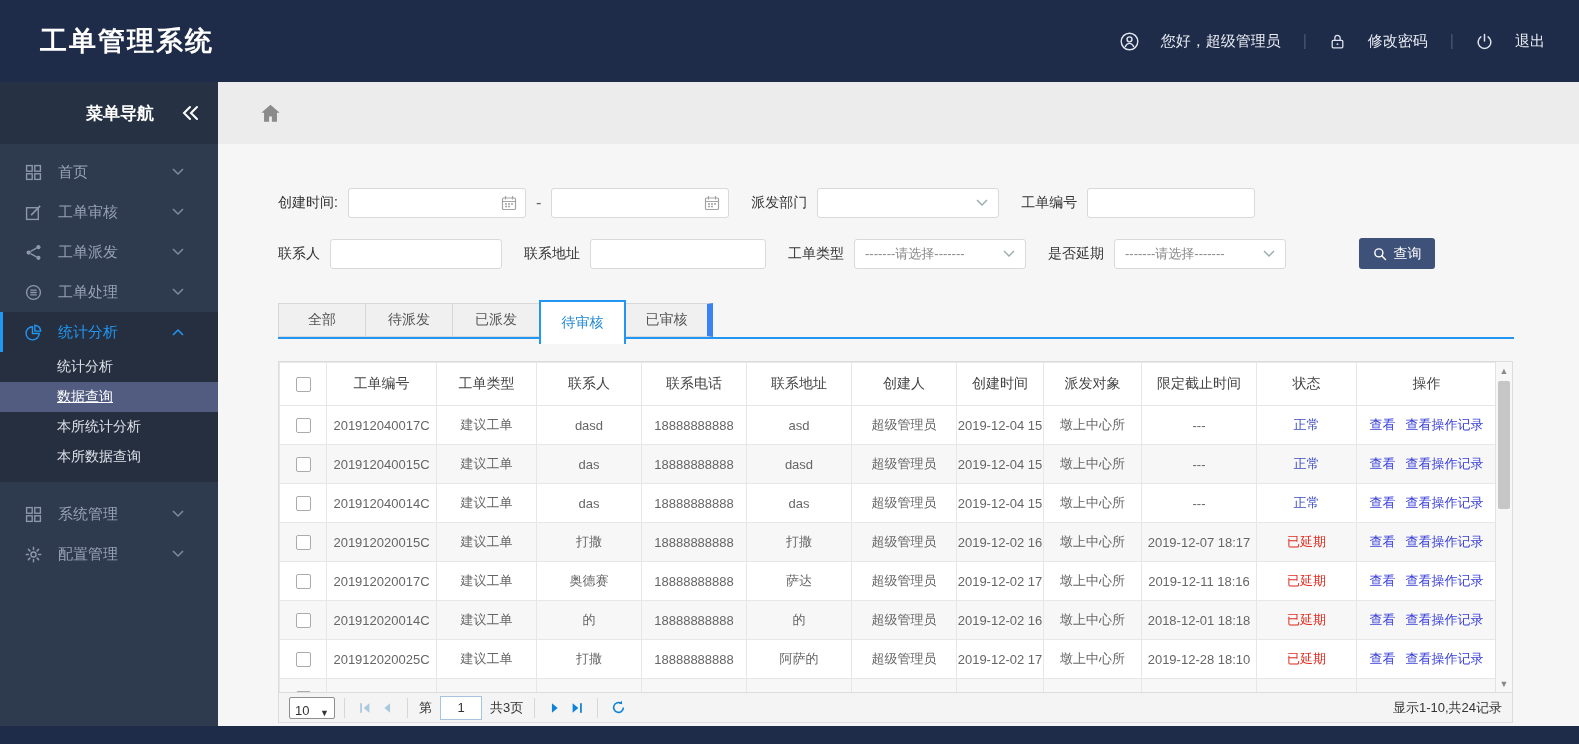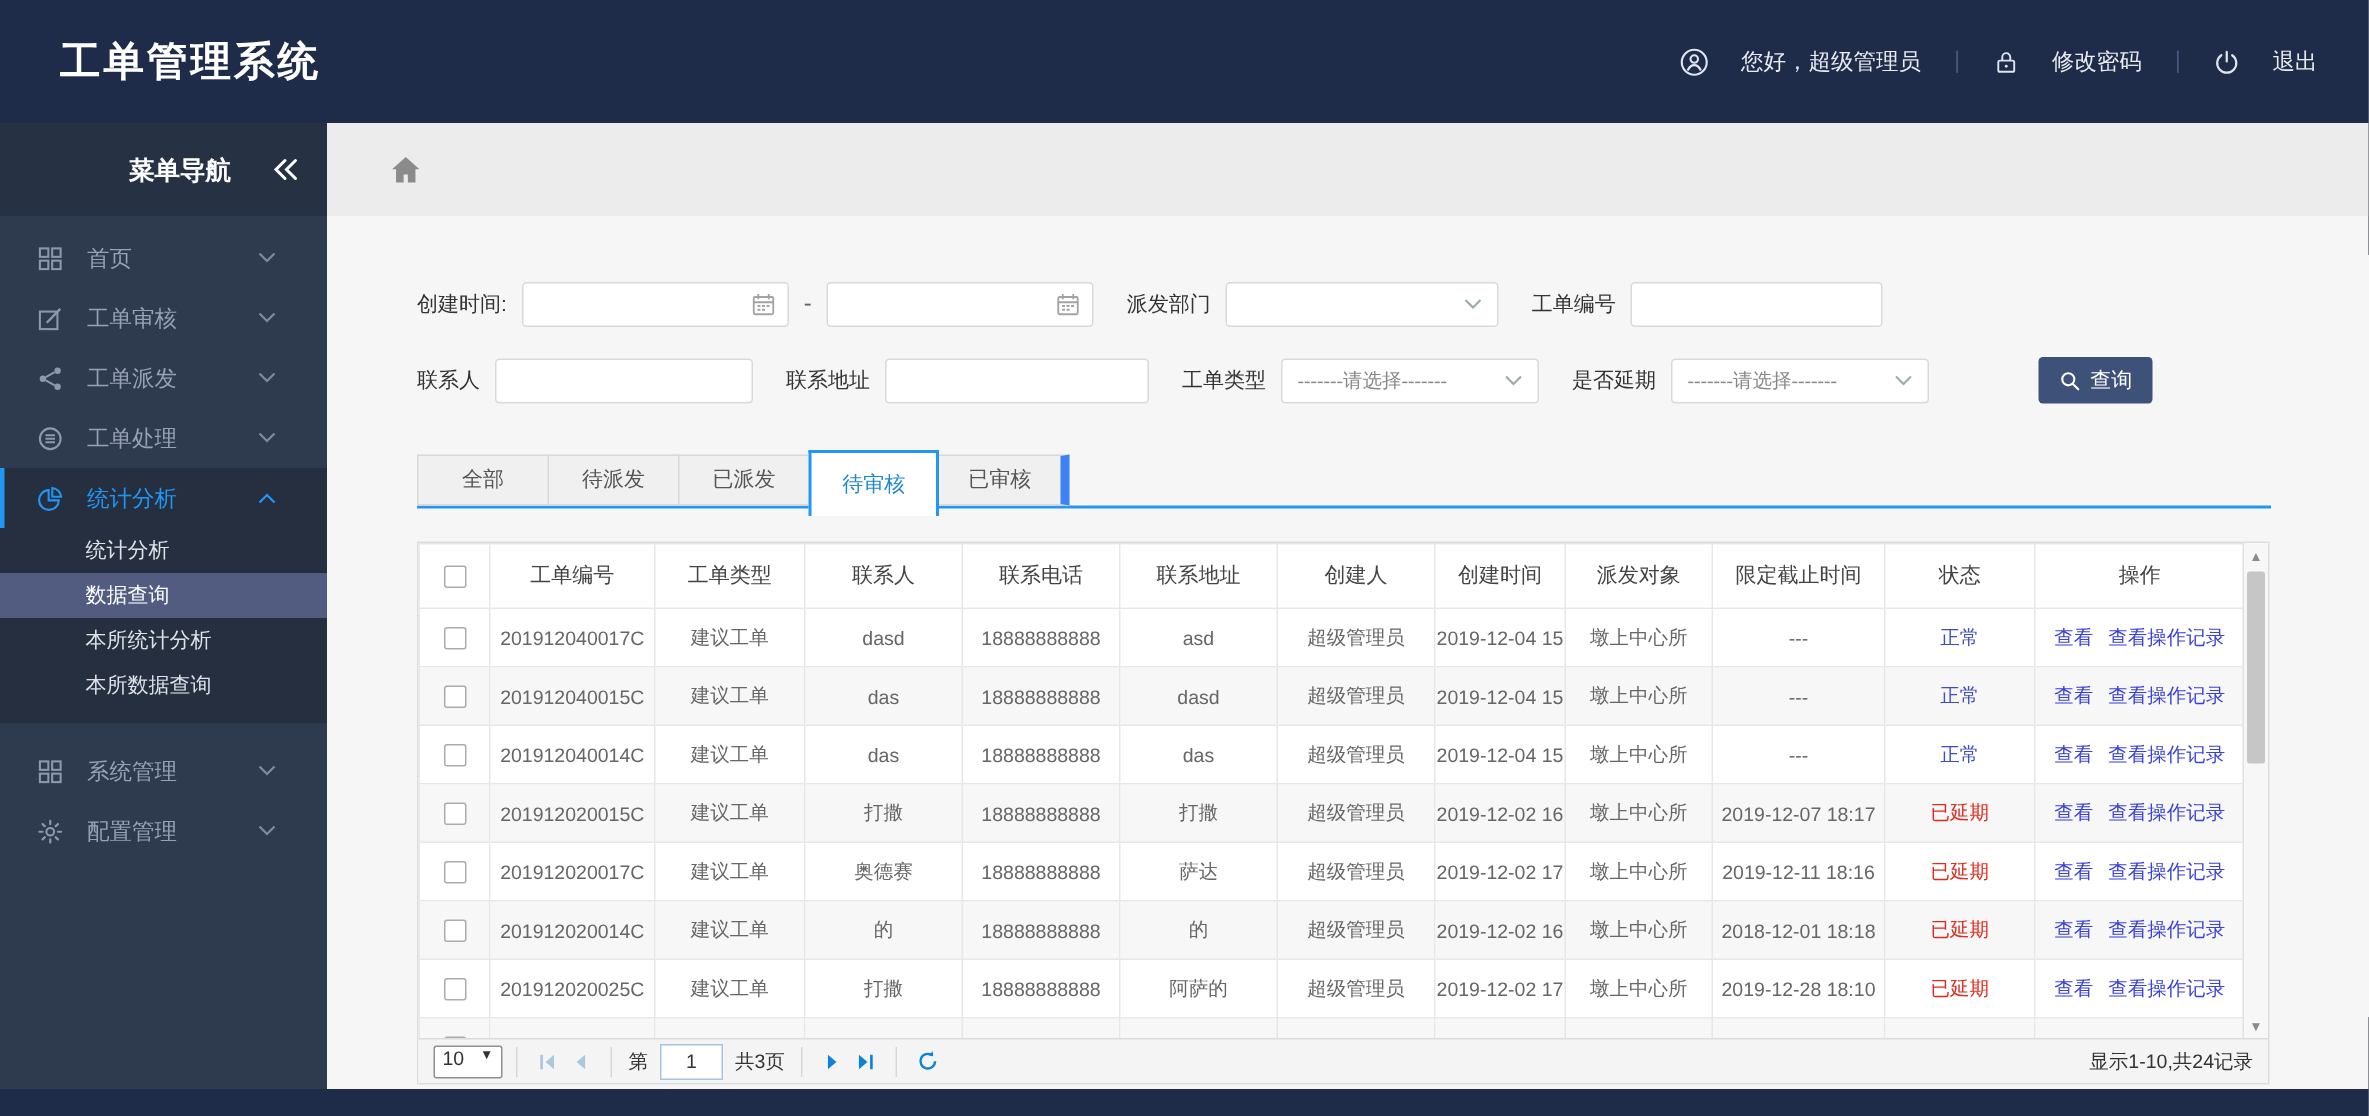--- a/index.html
+++ b/index.html
@@ -22,36 +22,36 @@
   .menu { padding-top:8px; }
   .menu-item { height:40px; display:flex; align-items:center; color:#97a1b4; font-size:15px; padding:0 34px 0 25px; cursor:pointer; }
   .menu-item .mi-icon { width:18px; display:flex; margin-right:15px; color:#8d98ab; }
   .menu-item .mi-label { flex:1; }
   .menu-item .mi-chev { color:#7f8aa0; display:flex; }
   .menu-group.expanded { background:#262f3f; }
   .menu-item.active-parent { border-left:3px solid #2196f3; padding-left:22px; color:#2196f3; }
   .menu-item.active-parent .mi-icon, .menu-item.active-parent .mi-chev { color:#2196f3; }
   .submenu { padding-bottom:10px; }
   .submenu-item { height:30px; display:flex; align-items:center; padding-left:57px; color:#dde2ea; font-size:14px; cursor:pointer; }
-  .submenu-item.active { background:#515c80; color:#fff; }
+  .submenu-item.active { background:#515c80; color:#fff;text-decoration:underline; }
   .menu-gap { height:12px; }
 
   
   .main { position:absolute; left:218px; top:82px; right:0; bottom:18px; background:#f6f6f6; overflow:hidden; }
   .breadcrumb { height:62px; background:#ececec; display:flex; align-items:center; padding-left:42px; }
   .home-btn { color:#8b8b8b; display:flex; cursor:pointer; }
 
   
   .filters { margin:44px 60px 0 60px; }
   .frow { display:flex; align-items:center; margin-bottom:20px; }
   .flabel { font-size:14px; color:#333; margin-right:10px; white-space:nowrap; }
   .fi { background:#fff; border:1px solid #d9d9d9; border-radius:3px; height:30px; }
   .date-box { width:178px; display:flex; align-items:center; justify-content:flex-end; padding-right:8px; }
   .dash { color:#666; margin:0 10px; }
-  .sel-box { display:flex; align-items:center; justify-content:space-between; padding:0 10px; color:#888; font-size:13px;font-family:Liberation Serif, serif; }
+  .sel-box { display:flex; align-items:center; justify-content:space-between; padding:0 10px; color:#888; font-size:13px; }
   .sel-box .sel-chev { color:#9aa; display:flex; }
   .txt-input { width:168px; }
   .gap22 { width:22px; }
   .search-btn { margin-left:auto; margin-right:84px; width:76px; height:31px; background:#3e5179; color:#fff; border:none; border-radius:3px; font-size:14px; display:flex; align-items:center; justify-content:center; gap:7px; cursor:pointer; font-family:inherit; }
 
   
   .tabs { margin:26px 65px 0 60px; display:flex; align-items:flex-end; border-bottom:2px solid #2196f3; height:44px; position:relative; }
   .tab { width:87px; height:34px; background:#f0f0f0; border:1px solid #d8d8d8; border-right:none; display:flex; align-items:center; justify-content:center; font-size:14px; color:#555; cursor:pointer; }
   .tab:last-of-type { border-right:6px solid #3b82f6; }
   .tab.active { background:#fff; height:44px; margin-bottom:-7px; border:2px solid #2196f3; border-bottom:none; color:#1e88d2; z-index:2; position:relative; }
@@ -69,21 +69,21 @@
   td.actions a { color:#3a41d8; text-decoration:none; margin:0 5px; cursor:pointer; }
 
   
   .vscroll { position:absolute; top:0; right:0; width:17px; height:330px; background:#f7f7f7; border-left:1px solid #e2e2e2; }
   .vs-btn { height:17px; display:flex; align-items:center; justify-content:center; color:#8a8a8a; font-size:9px; cursor:pointer; }
   .vs-thumb { position:absolute; top:19px; left:2px; width:12px; height:128px; background:#c6c6c6; border-radius:2px; cursor:pointer; }
   .vs-down { position:absolute; bottom:0; left:0; right:0; }
 
   
   .pager { border-top:1px solid #dcdcdc; background:#f4f4f4; height:30px; display:flex; align-items:center; padding:0 10px; font-size:13px; color:#333; }
-  .psel { width:46px; height:22px; background:#fff; border:1px solid #8f8f8f; border-radius:2px; display:flex; align-items:flex-start; justify-content:space-between; padding:0 5px; font-size:13px; cursor:pointer; }
+  .psel { width:46px; height:22px; background:#fff; border:1px solid #8f8f8f; border-radius:2px; display:flex; align-items:flex-end; justify-content:space-between; padding:0 5px; font-size:13px; cursor:pointer; }
   .psel .psel-chev { font-size:9px; color:#333; }
   .pdiv { width:1px; height:20px; background:#d7d7d7; margin:0 9px; }
   .pbtn { display:flex; align-items:center; justify-content:center; width:22px; height:22px; cursor:pointer; }
   .page-input { width:42px; height:24px; border:1px solid #a6c4e0; background:#fff; text-align:center; font-size:13px; color:#333; margin:0 6px; font-family:inherit; }
   .pager-right { margin-left:auto; font-size:13px; color:#333; }
   .ptext { margin:0 2px; }
 
   .footer-strip { position:absolute; left:0; bottom:0; width:1579px; height:18px; background:#1e2b49; }
 </style>
 </head>

